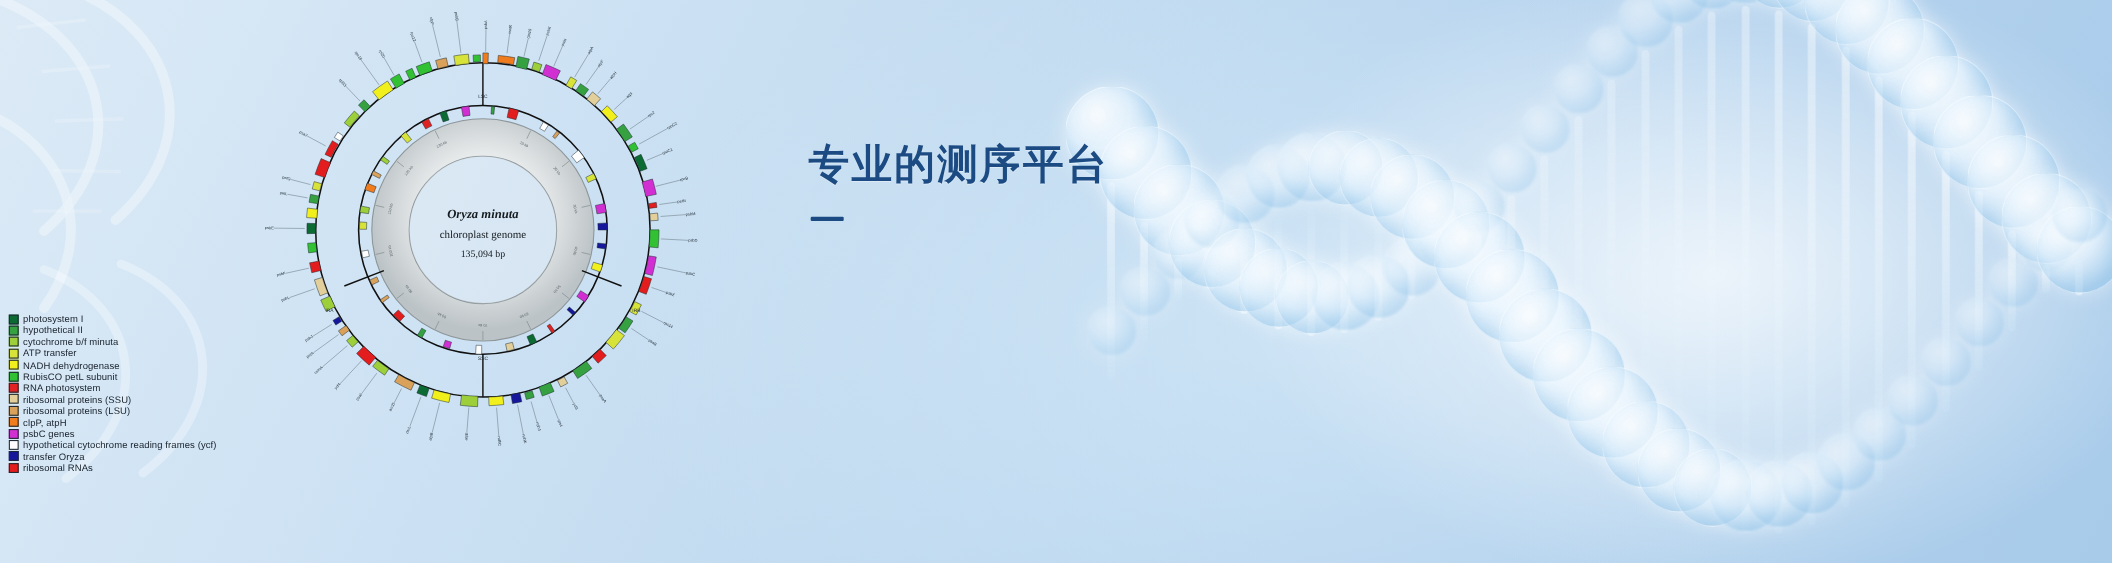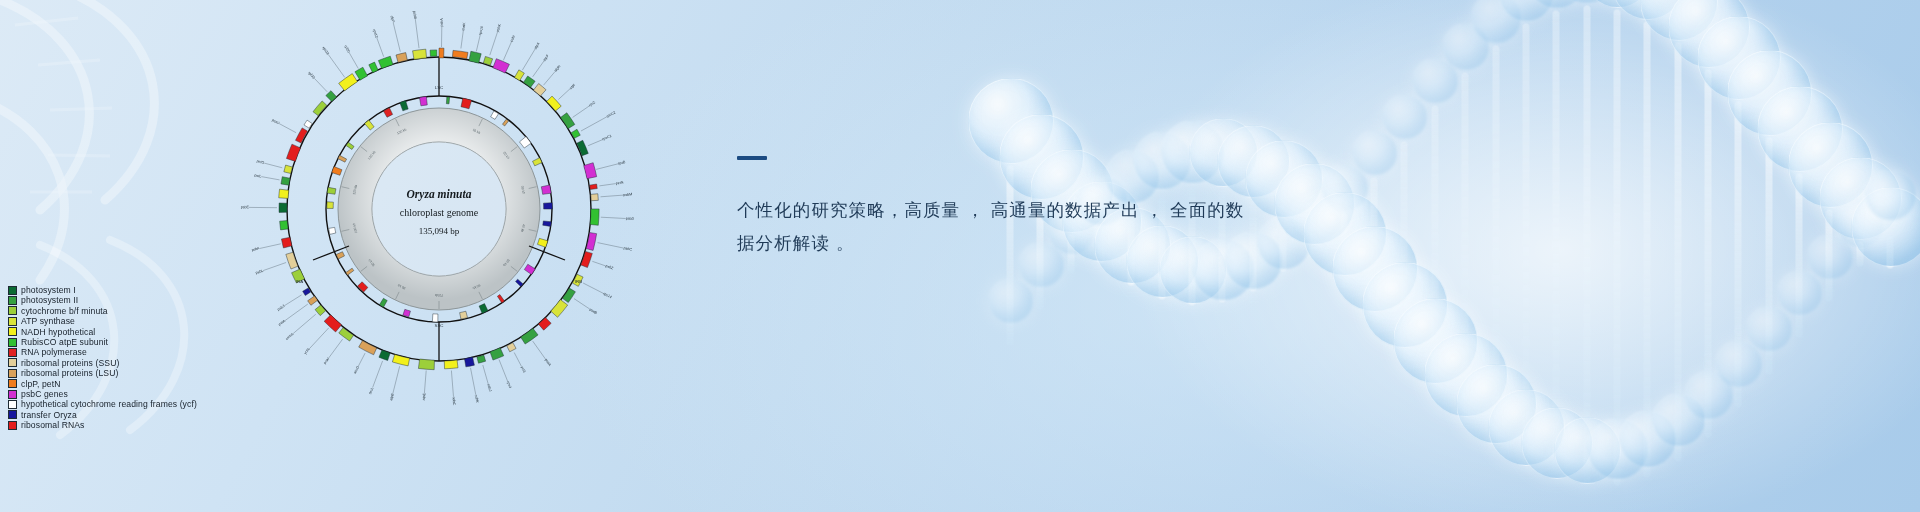--- a/index.html
+++ b/index.html
@@ -440,70 +440,70 @@
     </svg>
   </div>
 
   <div id="legend">
       <div class="legend-row">
         <span class="legend-swatch" style="background: rgb(11, 107, 51);"></span>
         <span class="legend-label">photosystem I</span>
       </div>
       <div class="legend-row">
         <span class="legend-swatch" style="background: rgb(53, 161, 65);"></span>
-        <span class="legend-label">photosystem II</span>
+        <span class="legend-label">hypothetical II</span>
       </div>
       <div class="legend-row">
         <span class="legend-swatch" style="background: rgb(156, 207, 58);"></span>
         <span class="legend-label">cytochrome b/f minuta</span>
       </div>
       <div class="legend-row">
         <span class="legend-swatch" style="background: rgb(216, 227, 58);"></span>
-        <span class="legend-label">ATP synthase</span>
+        <span class="legend-label">ATP transfer</span>
       </div>
       <div class="legend-row">
         <span class="legend-swatch" style="background: rgb(242, 240, 28);"></span>
-        <span class="legend-label">NADH hypothetical</span>
+        <span class="legend-label">NADH dehydrogenase</span>
       </div>
       <div class="legend-row">
         <span class="legend-swatch" style="background: rgb(50, 193, 50);"></span>
-        <span class="legend-label">RubisCO atpE subunit</span>
+        <span class="legend-label">RubisCO petL subunit</span>
       </div>
       <div class="legend-row">
         <span class="legend-swatch" style="background: rgb(224, 34, 34);"></span>
-        <span class="legend-label">RNA polymerase</span>
+        <span class="legend-label">RNA photosystem</span>
       </div>
       <div class="legend-row">
         <span class="legend-swatch" style="background: rgb(227, 207, 154);"></span>
         <span class="legend-label">ribosomal proteins (SSU)</span>
       </div>
       <div class="legend-row">
         <span class="legend-swatch" style="background: rgb(217, 161, 90);"></span>
         <span class="legend-label">ribosomal proteins (LSU)</span>
       </div>
       <div class="legend-row">
         <span class="legend-swatch" style="background: rgb(240, 124, 30);"></span>
-        <span class="legend-label">clpP, petN</span>
+        <span class="legend-label">clpP, atpH</span>
       </div>
       <div class="legend-row">
         <span class="legend-swatch" style="background: rgb(210, 47, 210);"></span>
         <span class="legend-label">psbC genes</span>
       </div>
       <div class="legend-row">
         <span class="legend-swatch" style="background: rgb(255, 255, 255);"></span>
         <span class="legend-label">hypothetical cytochrome reading frames (ycf)</span>
       </div>
       <div class="legend-row">
         <span class="legend-swatch" style="background: rgb(23, 23, 156);"></span>
         <span class="legend-label">transfer Oryza</span>
       </div>
       <div class="legend-row">
         <span class="legend-swatch" style="background: rgb(227, 29, 29);"></span>
         <span class="legend-label">ribosomal RNAs</span>
       </div>
     </div>
 
   <div id="copy">
+    <h1 id="headline">专业的测序平台</h1>
     <div id="rule"></div>
-    <p id="subcopy">个性化的研究策略，高质量 ， 高通量的数据产出 ， 全面的数据分析解读 。</p>
   </div>
 
 </div>
 
 </body></html>

